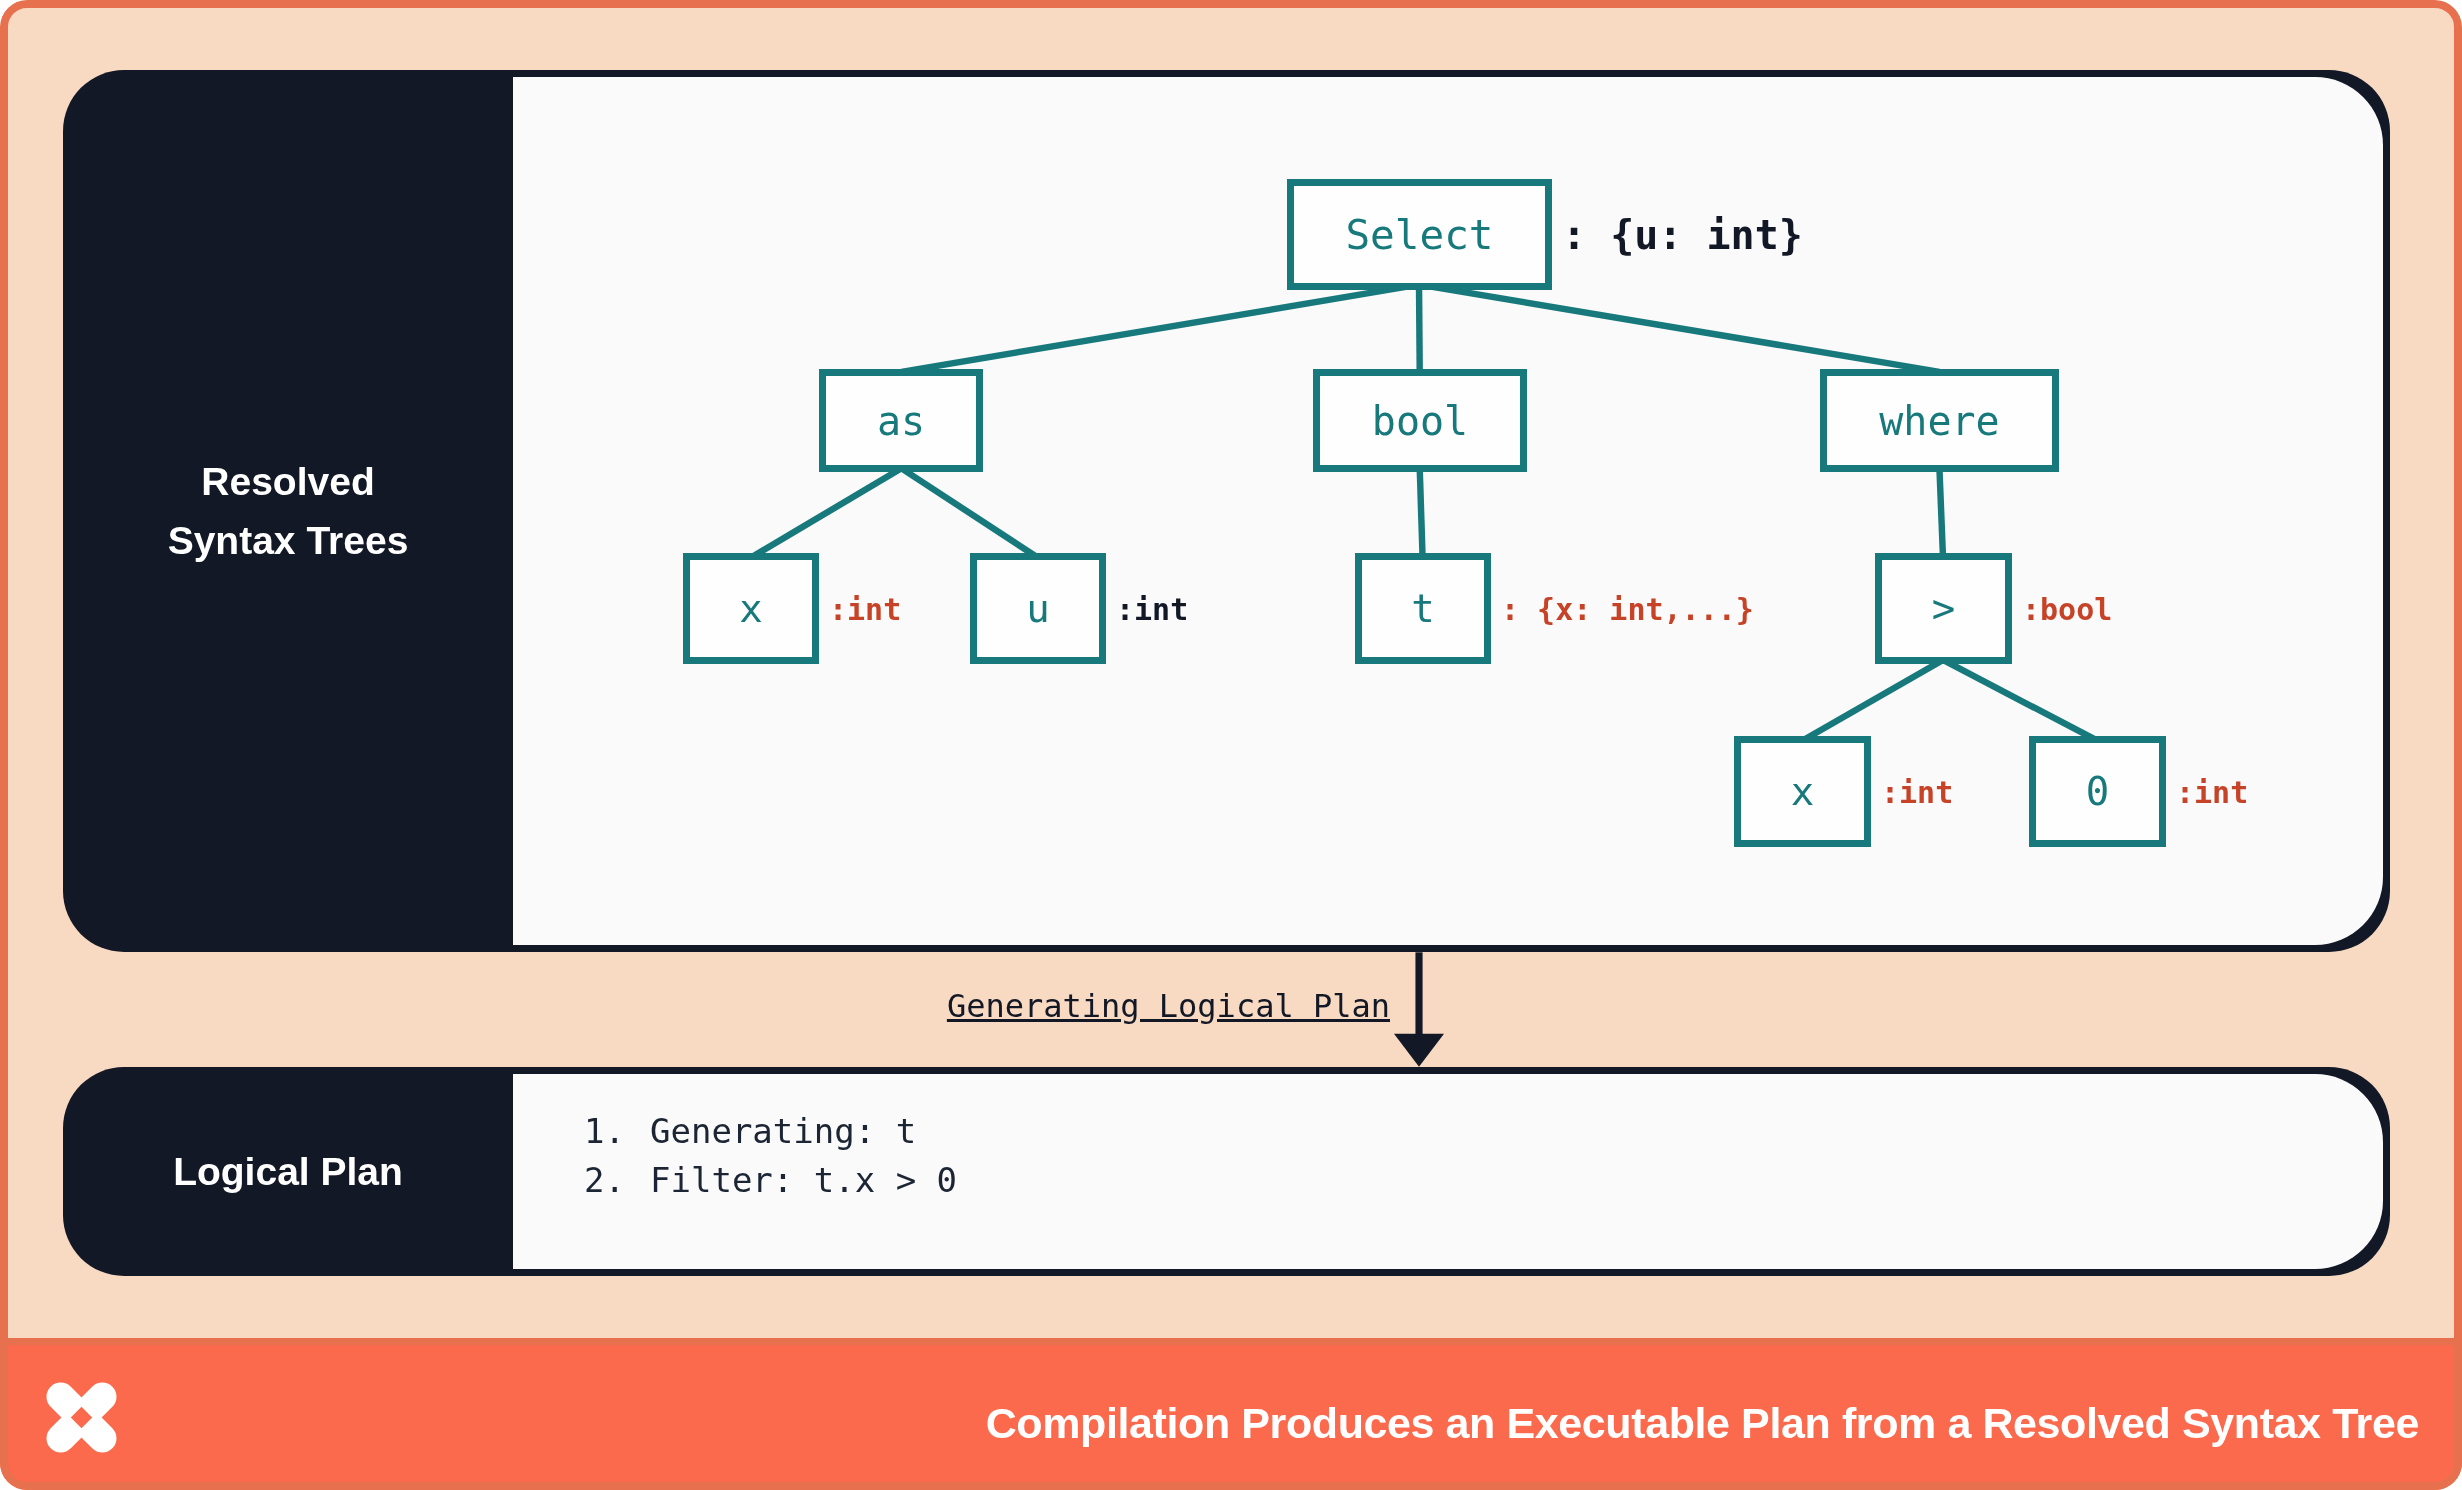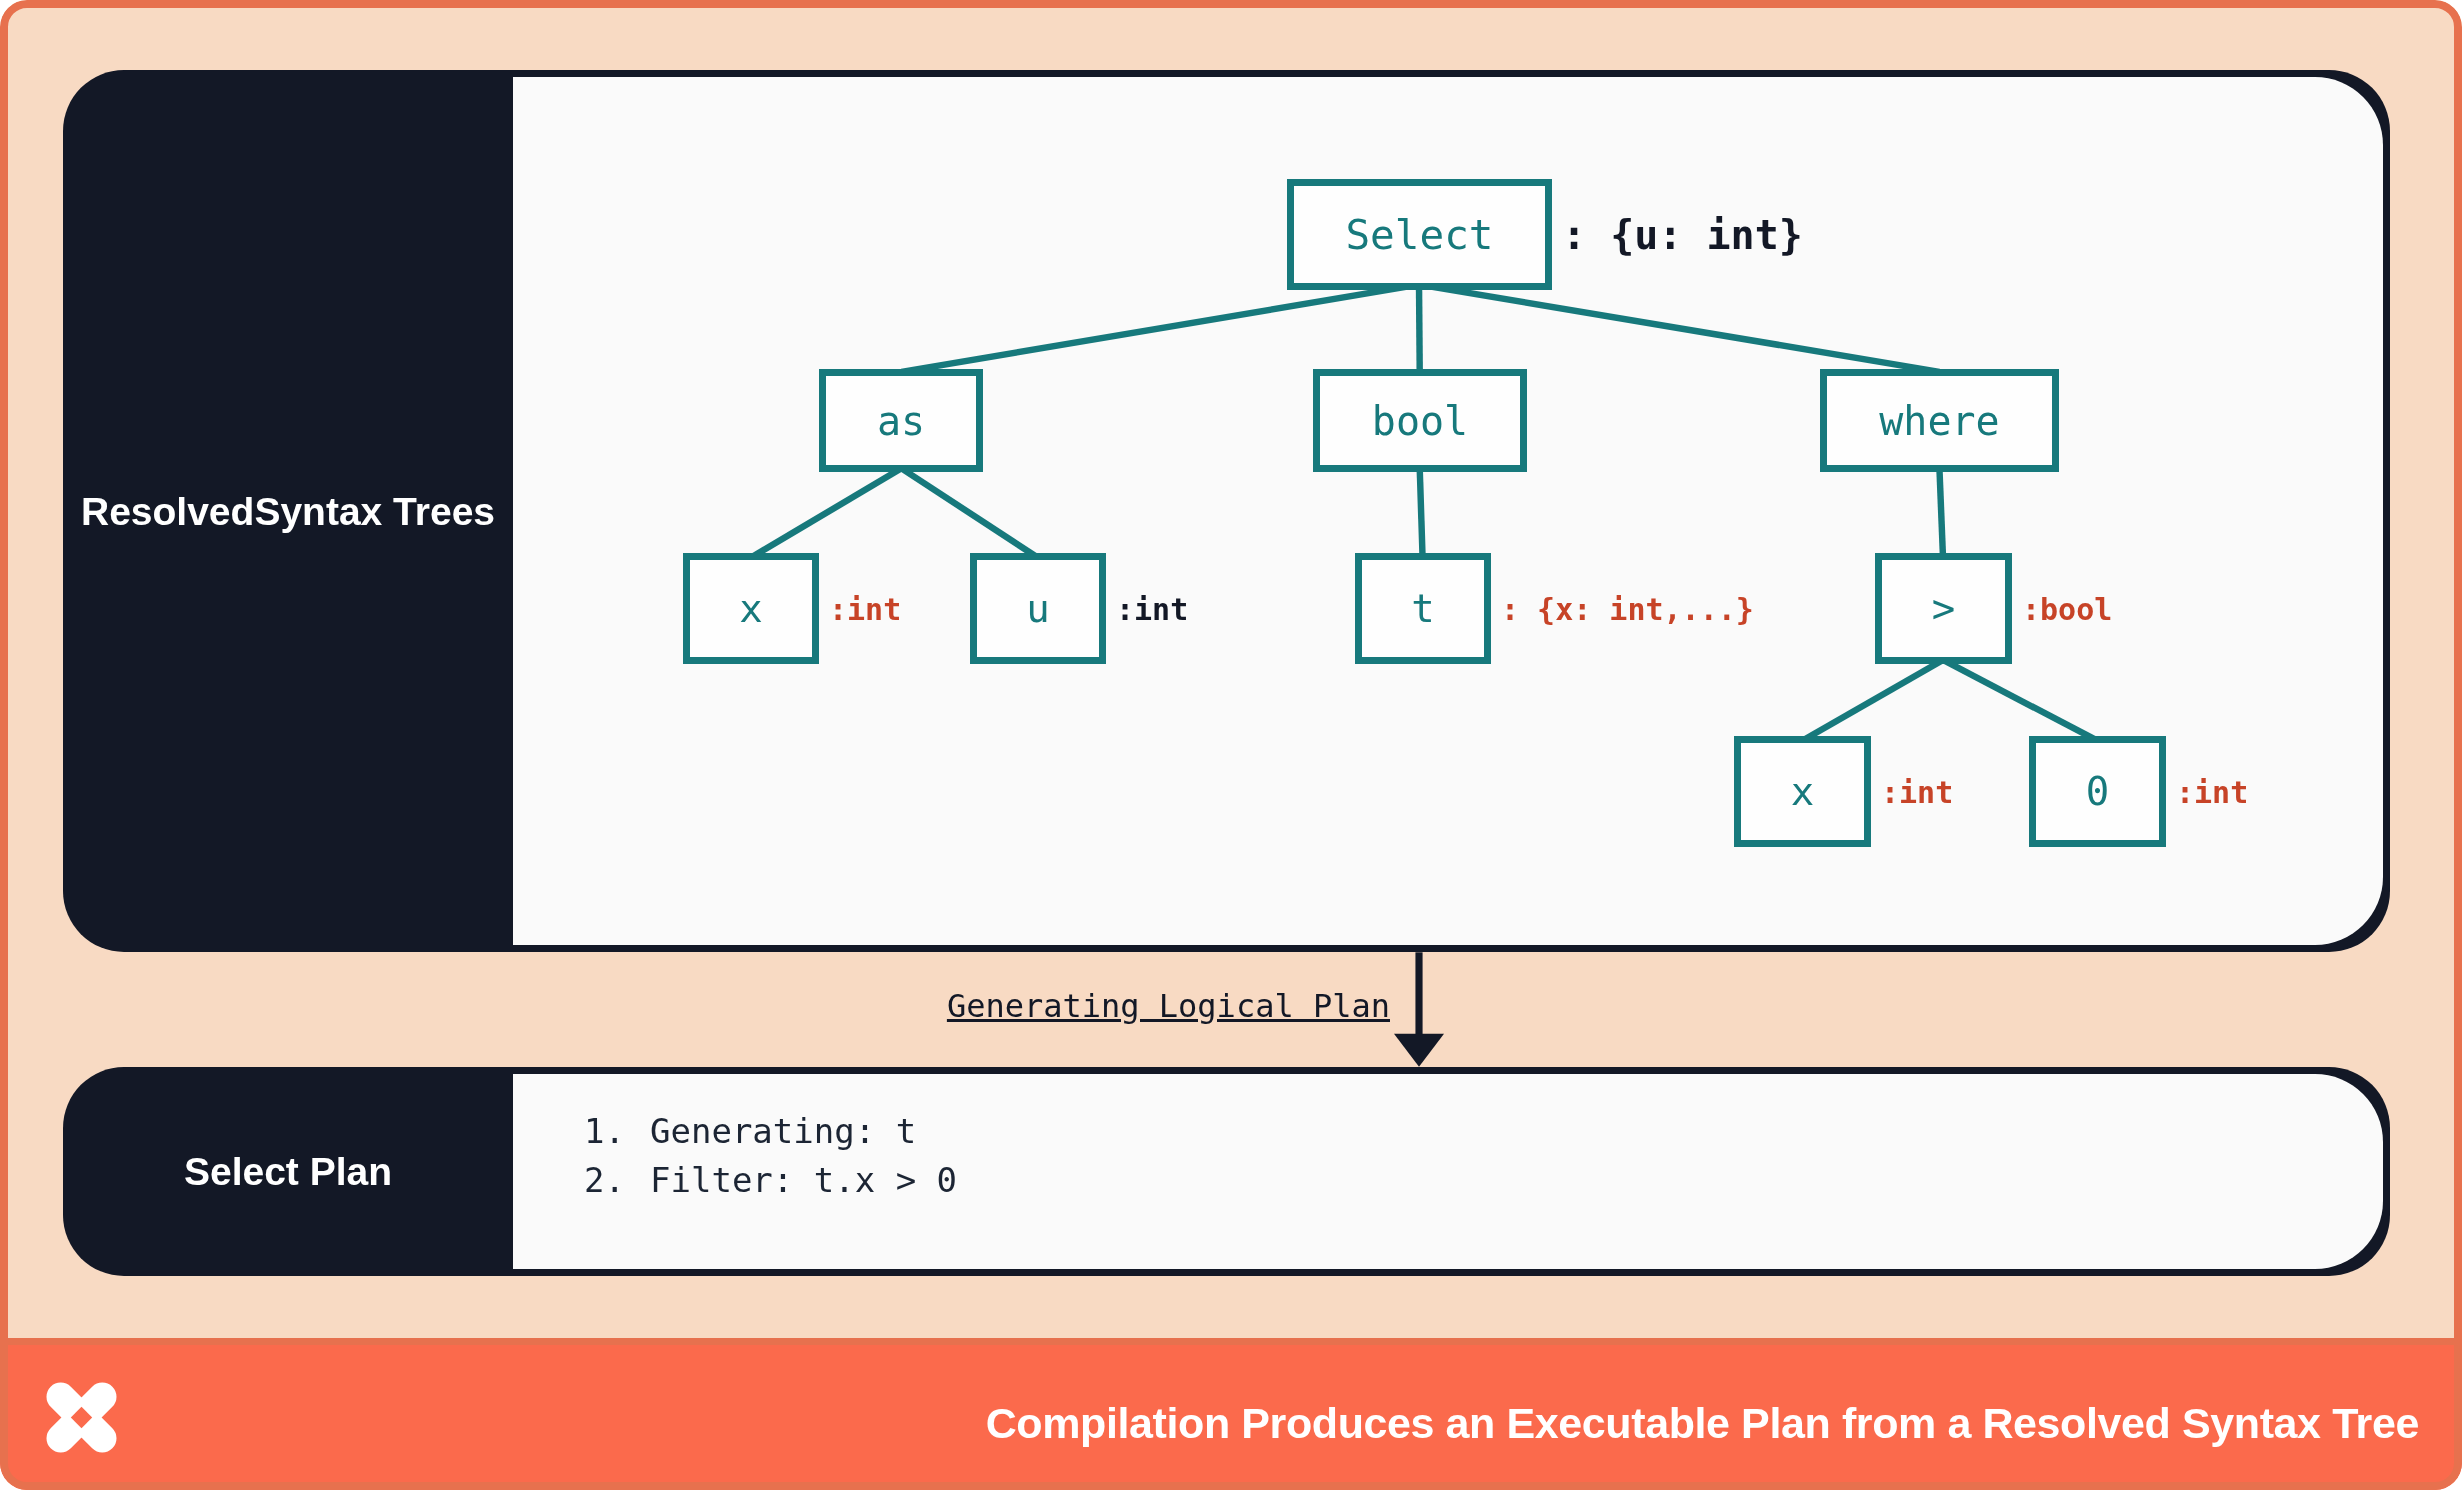--- a/index.html
+++ b/index.html
@@ -15,21 +15,21 @@
   }
   html,body{margin:0;padding:0;background:#ffffff;}
   .canvas{position:relative;width:2462px;height:1490px;font-family:"Liberation Sans",sans-serif;}
   .frame{position:absolute;inset:0;border-radius:27px;overflow:hidden;background:var(--background-peach);}
   .frame-border{position:absolute;inset:0;border:8.6px solid var(--frame-orange);border-radius:27px;pointer-events:none;z-index:10;}
 
   
   .panel{position:absolute;left:63px;width:2327px;background:var(--panel-navy);border-radius:61px;z-index:1;}
   .panel-syntax{top:70px;height:882px;}
   .panel-logical{top:1067px;height:209px;}
-  .panel-label{position:absolute;left:0;top:0;width:450px;height:100%;display:flex;align-items:center;justify-content:center;color:#ffffff;font-weight:700;font-size:39px;line-height:59px;text-align:center;}
+  .panel-label{position:absolute;left:0;top:0;width:450px;height:100%;display:flex;flex-direction:column;align-items:center;justify-content:center;color:#ffffff;font-weight:700;font-size:39px;line-height:59px;text-align:center;}
   .panel-content{position:absolute;left:450px;top:7.1px;right:7.1px;bottom:7.1px;background:var(--panel-offwhite);border-radius:0 68px 68px 0;}
 
   
   .overlay{position:absolute;left:0;top:0;z-index:2;pointer-events:none;}
   .edge{stroke:var(--node-teal);stroke-width:9;}
   .arrow-line{stroke:var(--panel-navy);stroke-width:10;}
   .arrow-head{fill:var(--panel-navy);}
 
   .node{position:absolute;z-index:3;box-sizing:border-box;border:7.1px solid var(--node-teal);background:#FEFEFE;display:flex;align-items:center;justify-content:center;font-family:"DejaVu Sans Mono",monospace;color:var(--node-teal);}
   .ann{position:absolute;left:calc(100% + 17px);top:50%;transform:translateY(-50%);font-family:"DejaVu Sans Mono",monospace;font-weight:700;font-size:30px;white-space:nowrap;}
@@ -121,21 +121,21 @@
     </div>
     <div class="node n-zero">
       <span>0</span>
       <span class="ann ann-red">:int</span>
     </div>
 
     <div class="transition-label">Generating Logical Plan</div>
 
     <section class="panel panel-logical">
       <div class="panel-label">
-        <span>Select Plan</span>
+        <span>Logical Plan</span>
       </div>
       <div class="panel-content">
         <div class="steps">
           <div class="step">
             <span class="step-num">1.</span><span class="step-text">Generating: t</span>
           </div>
           <div class="step">
             <span class="step-num">2.</span><span class="step-text">Filter: t.x &gt; 0</span>
           </div>
         </div>

